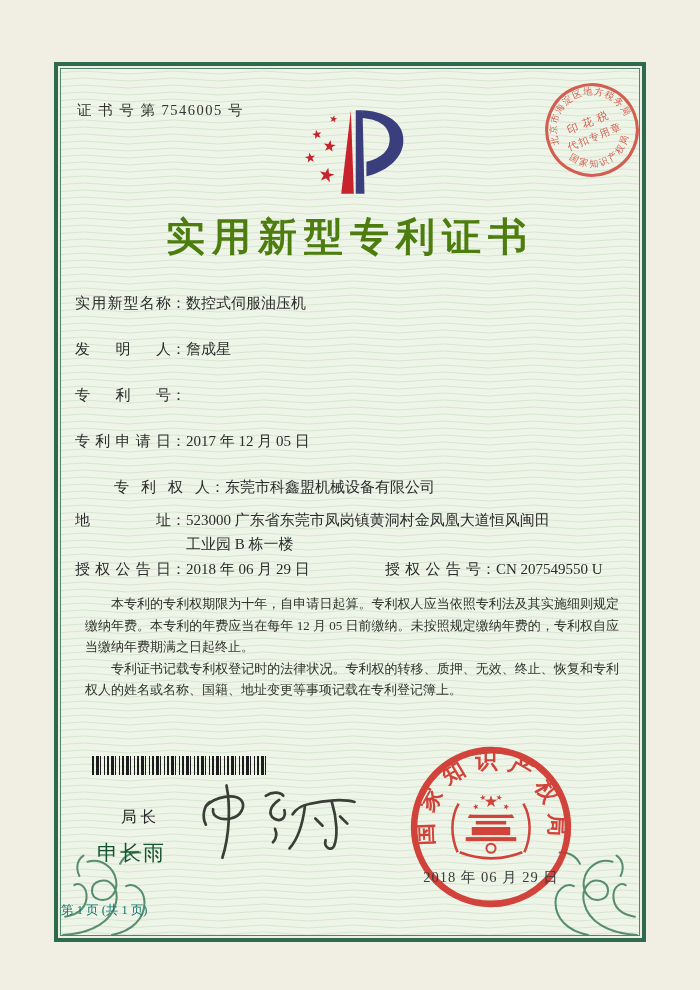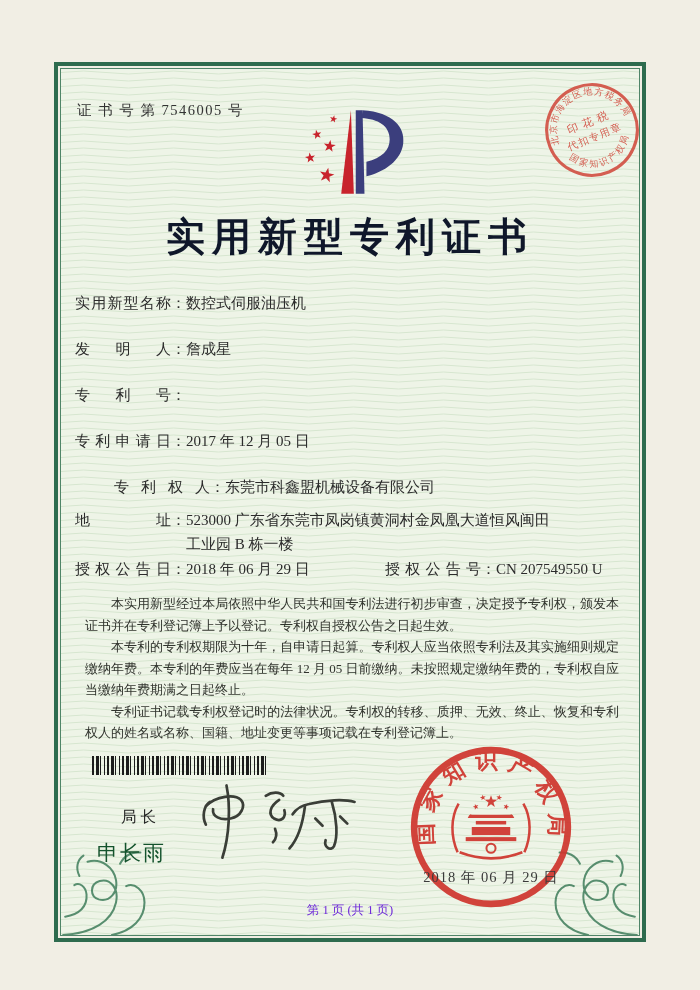--- a/index.html
+++ b/index.html
@@ -7,21 +7,21 @@
   .paper{position:relative;width:700px;height:990px;background:#f1eee4;overflow:hidden;}
   .frame{position:absolute;left:54px;top:62px;width:592px;height:880px;
          border:4px solid #2e6b4e;box-sizing:border-box;padding-left:36px;}
   .inner{position:absolute;inset:2px;border:1px solid #4f8568;background:#eef4e7;overflow:hidden;}
   .waves{position:absolute;inset:0;width:100%;height:100%;}
   .content{position:absolute;inset:0;color:#2b2b2b;}
 
   .cert-no{position:absolute;left:16px;top:32px;font-size:14.5px;letter-spacing:1.5px;color:#333;}
   .logo{position:absolute;left:224px;top:36px;width:126px;height:95px;}
   .title{position:absolute;left:0;top:141px;width:100%;text-align:center;
-         font-size:39px;font-weight:600;letter-spacing:7px;color:#0f172a;}
+         font-size:39px;font-weight:600;letter-spacing:7px;color:#4d7c0f;}
 
   .fields{position:absolute;left:14px;top:222px;right:16px;font-size:15px;}
   .frow{display:flex;line-height:25px;margin-bottom:21px;position:relative;}
   .frow.compact{margin-bottom:8px;margin-left:39px;}
   .frow.addr{margin-bottom:1px;}
   .flabel{display:inline-block;width:96px;text-align:justify;text-align-last:justify;flex:0 0 96px;}
   .fcolon{flex:0 0 14px;}
   .fvalue{white-space:nowrap;}
   .addr-lines{line-height:24px;}
   .g2{position:absolute;left:310px;top:0;display:flex;}
@@ -38,21 +38,21 @@
   .signoff-title{position:absolute;left:36px;top:738px;font-size:15.5px;letter-spacing:4px;color:#222;margin-left:24px;}
   .signoff-name{position:absolute;left:36px;top:770px;font-size:21px;letter-spacing:2px;color:#14532d;}
   .signature{position:absolute;left:120px;top:702px;width:186px;height:95px;}
 
   .seal{position:absolute;left:344px;top:672px;width:172px;height:172px;opacity:.93;}
   .seal-date{position:absolute;left:344px;top:799px;width:172px;text-align:center;
              font-size:14.5px;letter-spacing:1px;color:#3a3a3a;}
   .tax-stamp{position:absolute;left:478px;top:8px;width:106px;height:106px;
              transform:rotate(-22deg);opacity:.85;}
 
-  .footer{position:absolute;left:0;right:0;top:833px;text-align:center;font-size:12.5px;color:#6d28d9;}
+  .footer{position:absolute;left:0;right:0;top:833px;text-align:left;font-size:12.5px;color:#0f766e;}
 
   .flourish{position:absolute;bottom:-2px;width:112px;height:120px;opacity:.85;}
   .flourish.left{left:-2px;}
   .flourish.right{right:-2px;transform:scaleX(-1);}
 </style>
 </head>
 <body>
 
 <div class="paper">
   <div class="frame">
@@ -147,21 +147,20 @@
             <span class="fvalue">2018 年 06 月 29 日</span>
             <span class="g2">
               <span class="flabel">授权公告号</span>
                 <span class="fcolon">：</span>
               <span class="fvalue">CN 207549550 U</span>
             </span>
           </div>
         </div>
 
         <div class="paras">
-          <p>本实用新型经过本局依照中华人民共和国专利法进行初步审查，决定授予专利权，颁发本证书并在专利登记簿上予以登记。专利权自授权公告之日起生效。</p>
           <p>本专利的专利权期限为十年，自申请日起算。专利权人应当依照专利法及其实施细则规定缴纳年费。本专利的年费应当在每年 12 月 05 日前缴纳。未按照规定缴纳年费的，专利权自应当缴纳年费期满之日起终止。</p>
           <p>专利证书记载专利权登记时的法律状况。专利权的转移、质押、无效、终止、恢复和专利权人的姓名或名称、国籍、地址变更等事项记载在专利登记簿上。</p>
         </div>
 
         <div class="barcode"></div>
 
         <div class="signoff-title">局长</div>
         <div class="signoff-name">申长雨</div>
 
         <svg class="signature" viewBox="0 0 180 92" xmlns="http://www.w3.org/2000/svg">

